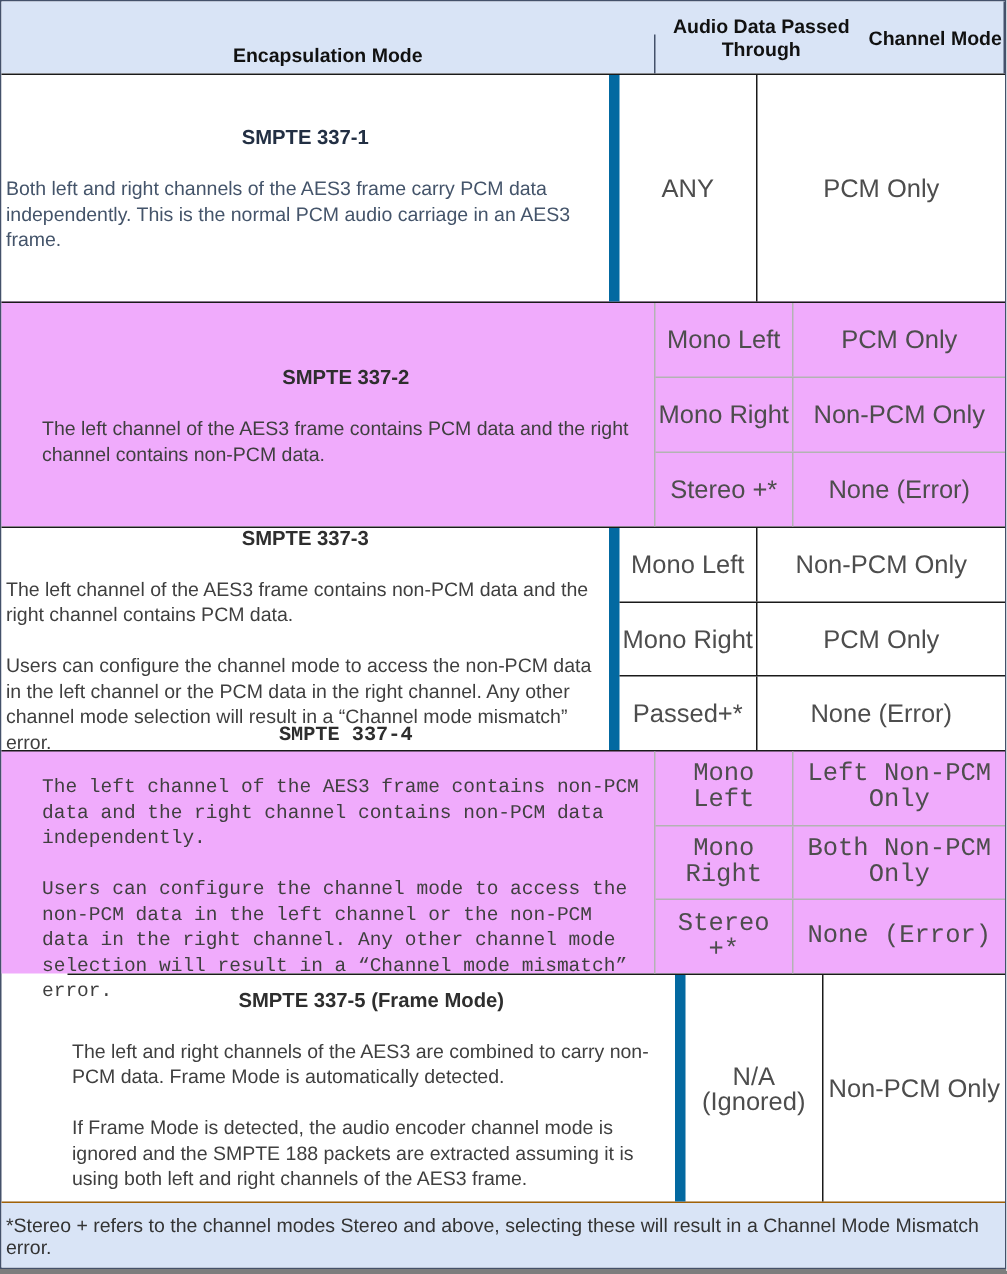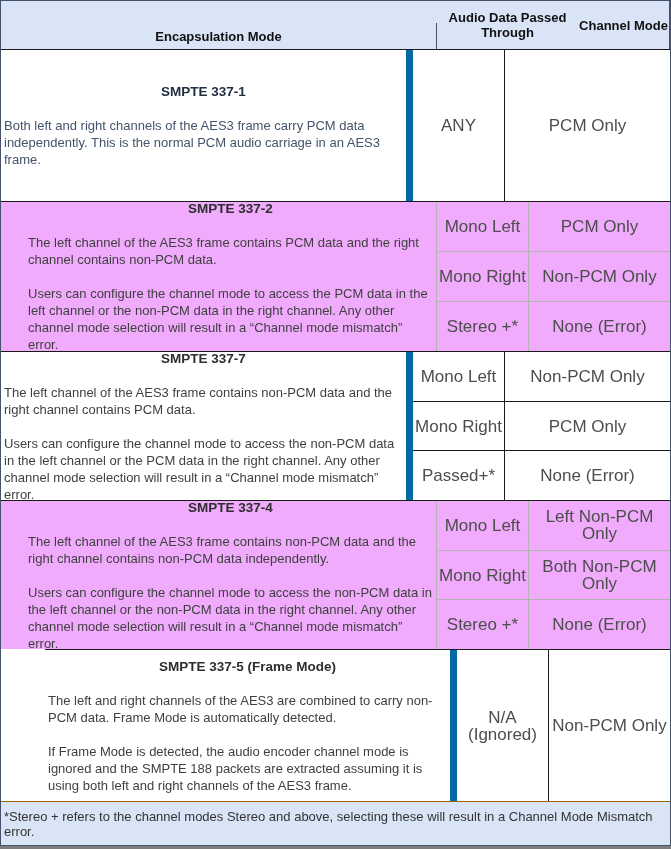--- a/index.html
+++ b/index.html
@@ -77,21 +77,21 @@
     white-space: pre-line;
     line-height: 17px;
   }
   .chan-cell { width: 92px; border-right: 1px solid #1a1a1a; }
   .section.gray .chan-cell { border-right: 1px solid #b3b3b3; }
   .audio-cell { flex: 1; }
   
   .section.s1 { height: 152px; }
   .section.s2 { height: 150px; }
   .section.s3 { height: 149px; }
-  .section.s4 { height: 149px; }
+  .section.s4 { height: 149px; font-family: Liberation Mono, monospace; }
   .section.s5 { height: 152px; margin-left: 44px; }
   
   .tfoot {
     height: 44px;
     background: #d9e4f6;
     border-top: 1px solid #a16207;
     display: flex;
     align-items: center;
     padding-left: 3px;
     font-size: 13px;
@@ -125,41 +125,40 @@
         <div class="chan-cell">ANY</div>
         <div class="audio-cell">PCM Only</div>
       </div>
     </div>
   </div>
 
   <div class="section s2 gray">
     <div class="desc-cell">
       <div class="sec-title">SMPTE 337-2</div>
       <p>The left channel of the AES3 frame contains PCM data and the right channel contains non-PCM data.</p>
-      <p>Users can configure the channel mode to access the PCM data in the left channel or the non-PCM data in the right channel.  Any other channel mode selection will result in a “Channel mode mismatch” error.</p>
     </div>
     <div class="subrows">
       <div class="subrow">
         <div class="chan-cell">Mono Left</div>
         <div class="audio-cell">PCM Only</div>
       </div>
       <div class="subrow">
         <div class="chan-cell">Mono Right</div>
         <div class="audio-cell">Non-PCM Only</div>
       </div>
       <div class="subrow">
         <div class="chan-cell">Stereo +*</div>
         <div class="audio-cell">None (Error)</div>
       </div>
     </div>
   </div>
 
   <div class="section s3">
     <div class="desc-cell">
-      <div class="sec-title">SMPTE 337-7</div>
+      <div class="sec-title">SMPTE 337-3</div>
       <p>The left channel of the AES3 frame contains non-PCM data and the right channel contains PCM data.</p>
       <p>Users can configure the channel mode to access the non-PCM data in the left channel or the PCM data in the right channel. Any other channel mode selection will result in a “Channel mode mismatch” error.</p>
     </div>
     <div class="subrows">
       <div class="subrow">
         <div class="chan-cell">Mono Left</div>
         <div class="audio-cell">Non-PCM Only</div>
       </div>
       <div class="subrow">
         <div class="chan-cell">Mono Right</div>

